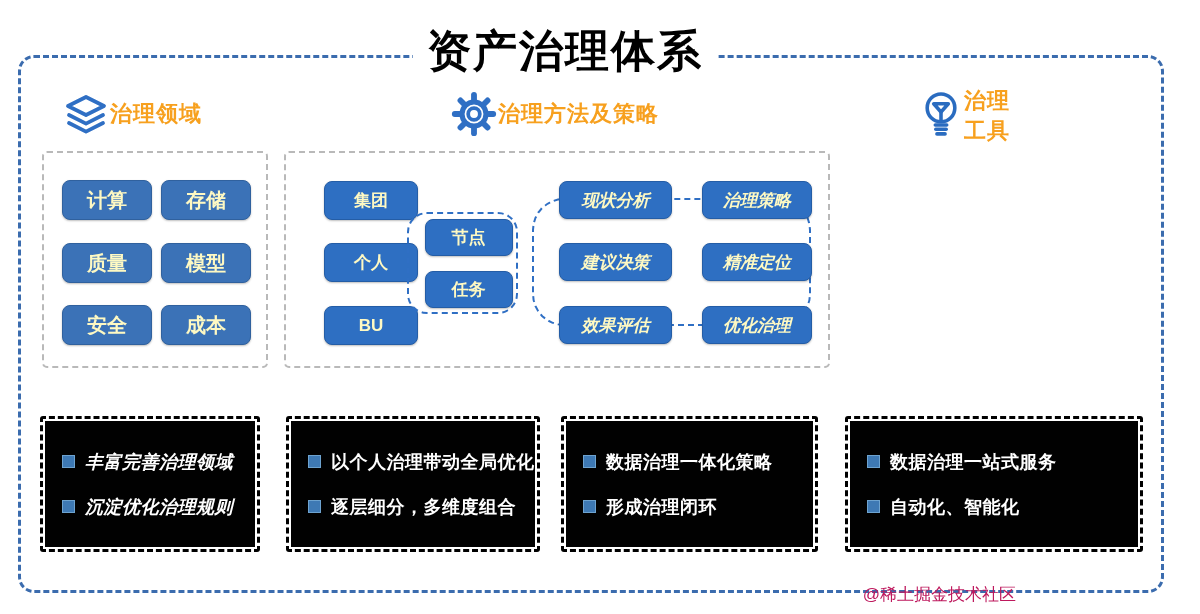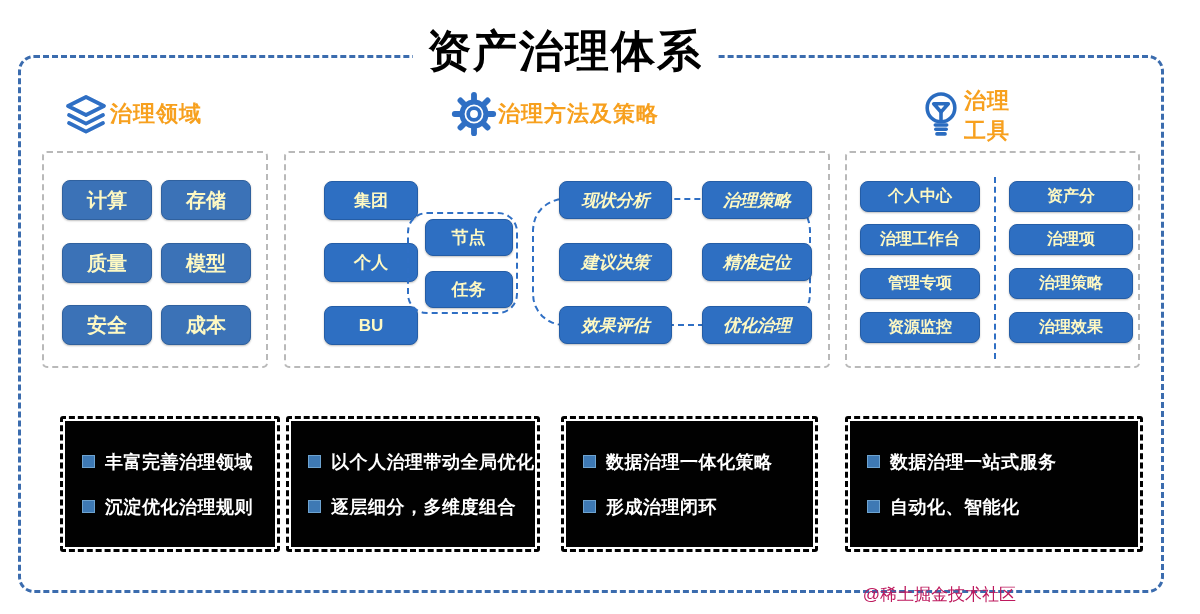--- a/index.html
+++ b/index.html
@@ -58,21 +58,21 @@
   .p3c1 { left:13px; width:120px; } .p3c2 { left:162px; width:124px; }
   .p3r1 { top:28px; } .p3r2 { top:71px; } .p3r3 { top:115px; } .p3r4 { top:159px; }
   .tools-divider { position:absolute; left:147px; top:24px; height:182px; width:0;
                    border-left:2px dashed #2f6fc4; }
 
   
   .summary { position:absolute; top:416px; height:136px; border:3px dashed #000;
              background:#fff; padding:2px; border-radius:3px; }
   .summary .inner { width:100%; height:100%; background:#010101; display:flex; flex-direction:column;
                     justify-content:center; gap:21px; padding-left:17px; }
-  .sum-1 { left:60px; width:220px; }
+  .sum-1 { left:40px; width:220px;font-style:italic; }
   .sum-2 { left:286px; width:254px; }
   .sum-3 { left:561px; width:257px; }
   .sum-4 { left:845px; width:298px; }
   .sum-line { display:flex; align-items:center; gap:10px; }
   .bullet-sq { width:13px; height:13px; background:#3e79b4; border:1px solid #6ea3cf; flex:none; }
   .sum-line .txt { color:#fff; font-size:18px; font-weight:bold; letter-spacing:.5px; white-space:nowrap; }
 
   
   .watermark { position:absolute; right:8px; top:583px; color:#be185d; font-size:17px; z-index:6; }
 </style>
@@ -153,31 +153,20 @@
 
     <div class="cycle-ring"></div>
     <div class="btn cycle cyc-c1 p2r1">现状分析</div>
     <div class="btn cycle cyc-c2 p2r1">治理策略</div>
     <div class="btn cycle cyc-c1 p2r2">建议决策</div>
     <div class="btn cycle cyc-c2 p2r2">精准定位</div>
     <div class="btn cycle cyc-c1 p2r3">效果评估</div>
     <div class="btn cycle cyc-c2 p2r3">优化治理</div>
   </div>
 
-  <div class="panel panel-tools">
-    <div class="btn p3c1 p3r1">个人中心</div>
-    <div class="btn p3c1 p3r2">治理工作台</div>
-    <div class="btn p3c1 p3r3">管理专项</div>
-    <div class="btn p3c1 p3r4">资源监控</div>
-    <div class="tools-divider"></div>
-    <div class="btn p3c2 p3r1">资产分</div>
-    <div class="btn p3c2 p3r2">治理项</div>
-    <div class="btn p3c2 p3r3">治理策略</div>
-    <div class="btn p3c2 p3r4">治理效果</div>
-  </div>
 
   <div class="summary sum-1">
     <div class="inner">
       <div class="sum-line">
         <span class="bullet-sq"></span>
         <span class="txt">丰富完善治理领域</span>
       </div>
       <div class="sum-line">
         <span class="bullet-sq"></span>
         <span class="txt">沉淀优化治理规则</span>

